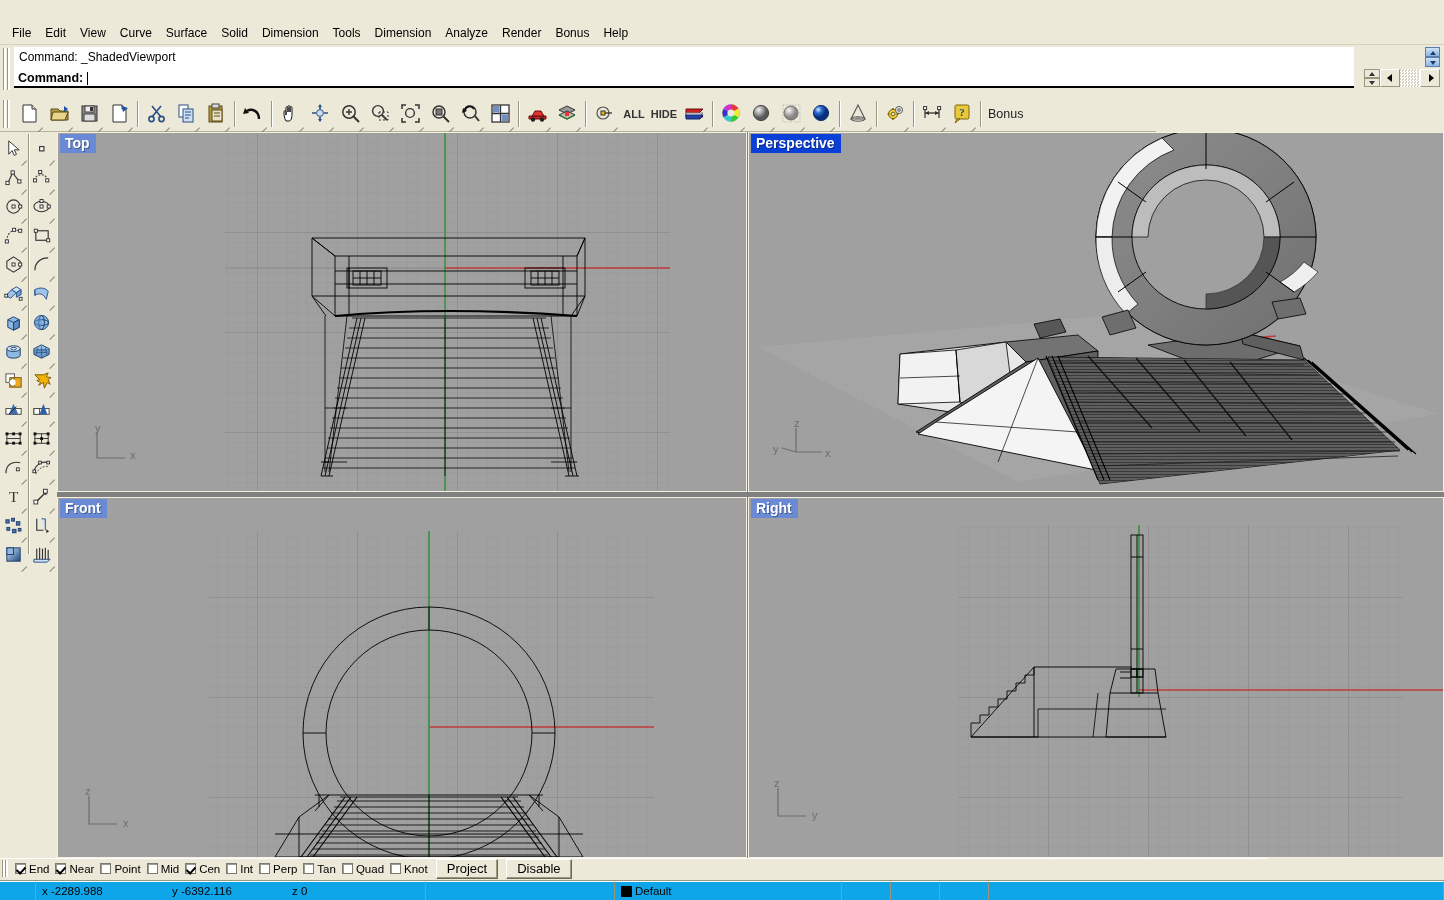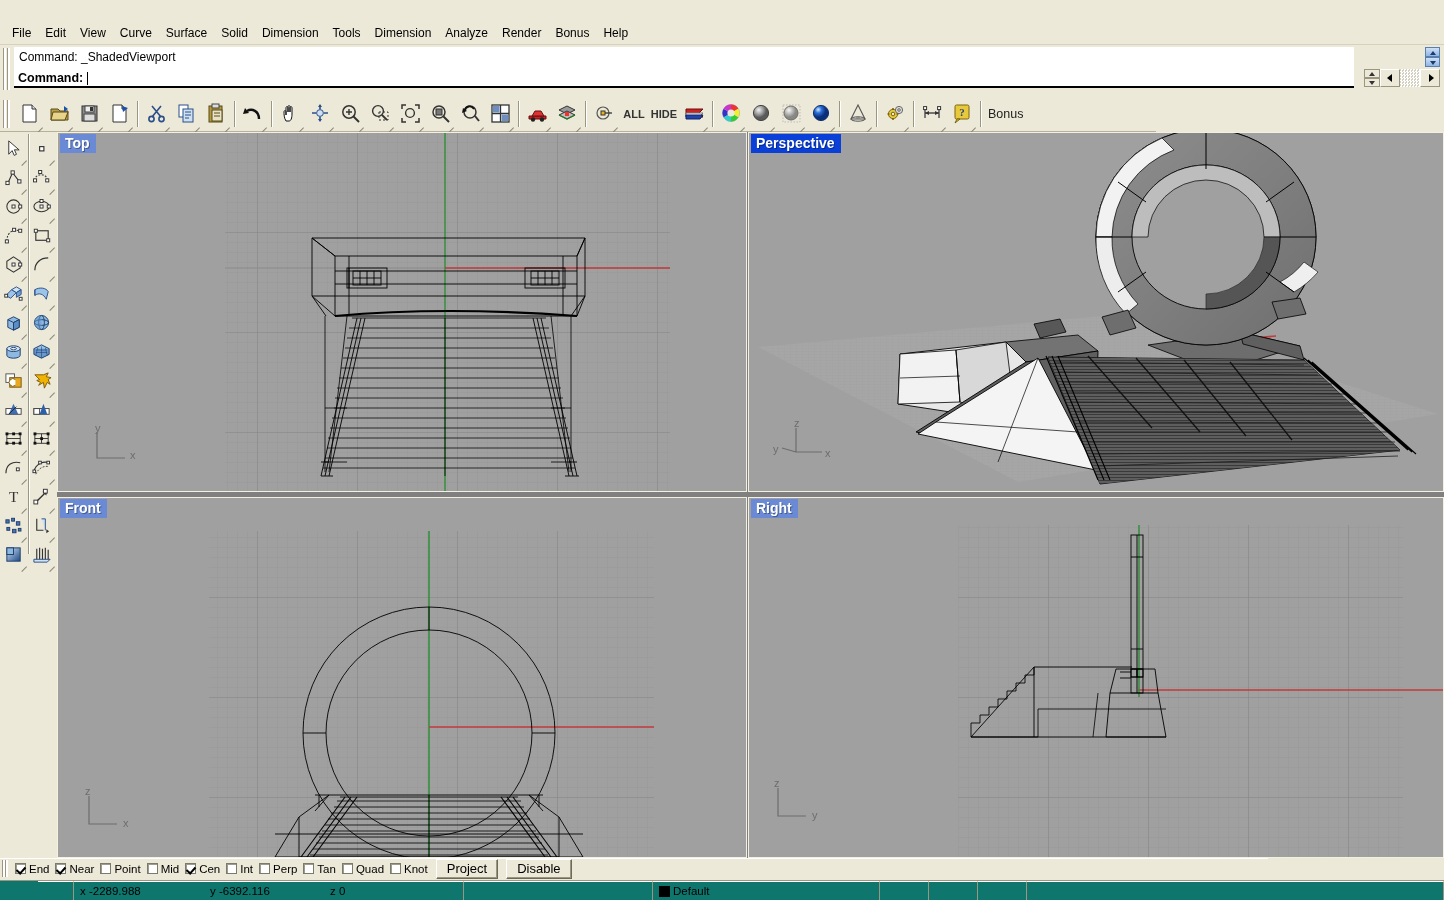--- a/index.html
+++ b/index.html
@@ -187,23 +187,22 @@
   .osnap-lbl{font-size:11.5px;color:#000;}
   .osnap-btn{
     margin-left:8px;padding:1px 10px 2px;font-size:13px;background:#ece9d8;
     border:1px solid #6e6a58;border-top-color:#fff;border-left-color:#fff;
     box-shadow:inset -1px -1px 0 #9a967f;cursor:default;
   }
 
   
   .statusbar{
     position:absolute;left:0;top:880px;width:1444px;height:20px;
-    background:#0f766e;border-top:1px solid #9a967f;display:flex;align-items:stretch;
+    background:#0ea5e9;border-top:1px solid #9a967f;display:flex;align-items:stretch;
     box-sizing:border-box;
-    padding-left:38px;
   }
   .st-cell{
     border-right:1px solid #9a967f;border-top:1px solid #fff;
     font-size:11.5px;color:#000;display:flex;align-items:center;padding:0 6px;
     box-sizing:border-box;
   }
   .st-coords{width:390px;display:flex;align-items:center;gap:0;}
   .st-coord{display:inline-block;}
   .swatch{width:11px;height:11px;background:#000;display:inline-block;margin-right:3px;}
   .grow{flex:1;}

